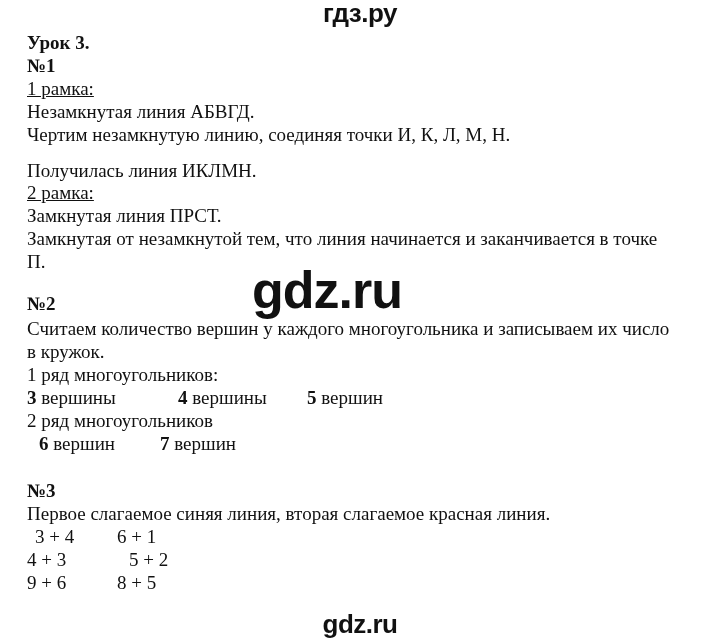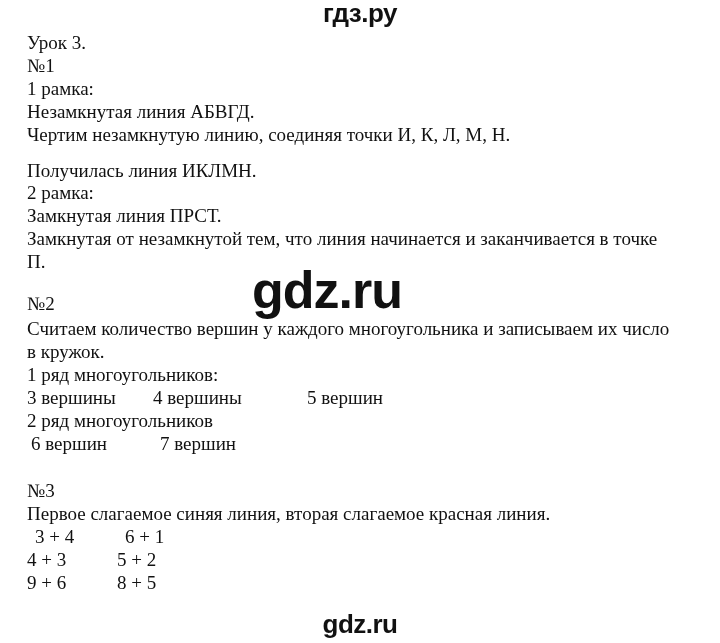--- a/index.html
+++ b/index.html
@@ -3,22 +3,22 @@
 <meta charset="utf-8">
 <style>
   html, body { margin:0; padding:0; background:#ffffff; }
   body { width:720px; height:643px; position:relative; overflow:hidden; color:#111; }
   .wm { position:absolute; font-family:"Liberation Sans","DejaVu Sans",sans-serif; font-weight:bold; color:#111; letter-spacing:-0.5px; }
   .wm-top { left:0; width:720px; top:-2px; text-align:center; font-size:26px; }
   .wm-mid { left:252px; top:260px; font-size:52px; letter-spacing:-1px; }
   .wm-bottom { left:0; width:720px; top:609px; text-align:center; font-size:26px; }
   .doc { position:absolute; left:27px; top:0; font-family:"Liberation Serif","DejaVu Serif",serif; font-size:19px; line-height:22.5px; color:#111; }
   .line { position:absolute; left:0; white-space:nowrap; }
-  .b { font-weight:normal; }
-  .u { }
+  .b { font-weight:bold; }
+  .u { text-decoration:underline; }
   .col2 { position:absolute; white-space:nowrap; }
 </style>
 </head>
 <body>
 
 <div class="wm wm-top">гдз.ру</div>
 <div class="wm wm-mid">gdz.ru</div>
 <div class="wm wm-bottom">gdz.ru</div>
 
 <div class="doc">
@@ -34,38 +34,38 @@
   <div class="line" style="top:228px">Замкнутая от незамкнутой тем, что линия начинается и заканчивается в точке</div>
   <div class="line" style="top:251px">П.</div>
 
   <div class="line b" style="top:293px">№2</div>
   <div class="line" style="top:318px">Считаем количество вершин у каждого многоугольника и записываем их число</div>
   <div class="line" style="top:341px">в кружок.</div>
   <div class="line" style="top:364px">1 ряд многоугольников:</div>
 
   <div class="line" style="top:387px; width:680px">
     <span class="col2" style="left:0"><span class="b">3</span> <span>вершины</span></span>
-    <span class="col2" style="left:126px"><span class="b">4</span> <span>вершины</span></span>
+    <span class="col2" style="left:151px"><span class="b">4</span> <span>вершины</span></span>
     <span class="col2" style="left:280px"><span class="b">5</span> <span>вершин</span></span>
   </div>
 
   <div class="line" style="top:410px">2 ряд многоугольников</div>
   <div class="line" style="top:433px; width:680px">
-    <span class="col2" style="left:4px"><span class="b">6</span> <span>вершин</span></span>
+    <span class="col2" style="left:12px"><span class="b">6</span> <span>вершин</span></span>
     <span class="col2" style="left:133px"><span class="b">7</span> <span>вершин</span></span>
   </div>
 
   <div class="line b" style="top:480px">№3</div>
   <div class="line" style="top:503px">Первое слагаемое синяя линия, вторая слагаемое красная линия.</div>
 
   <div class="line" style="top:526px; width:300px">
     <span class="col2" style="left:8px">3 + 4</span>
-    <span class="col2" style="left:98px">6 + 1</span>
+    <span class="col2" style="left:90px">6 + 1</span>
   </div>
   <div class="line" style="top:549px; width:300px">
     <span class="col2" style="left:0">4 + 3</span>
-    <span class="col2" style="left:90px">5 + 2</span>
+    <span class="col2" style="left:102px">5 + 2</span>
   </div>
   <div class="line" style="top:572px; width:300px">
     <span class="col2" style="left:0">9 + 6</span>
     <span class="col2" style="left:90px">8 + 5</span>
   </div>
 </div>
 
 </body></html>

